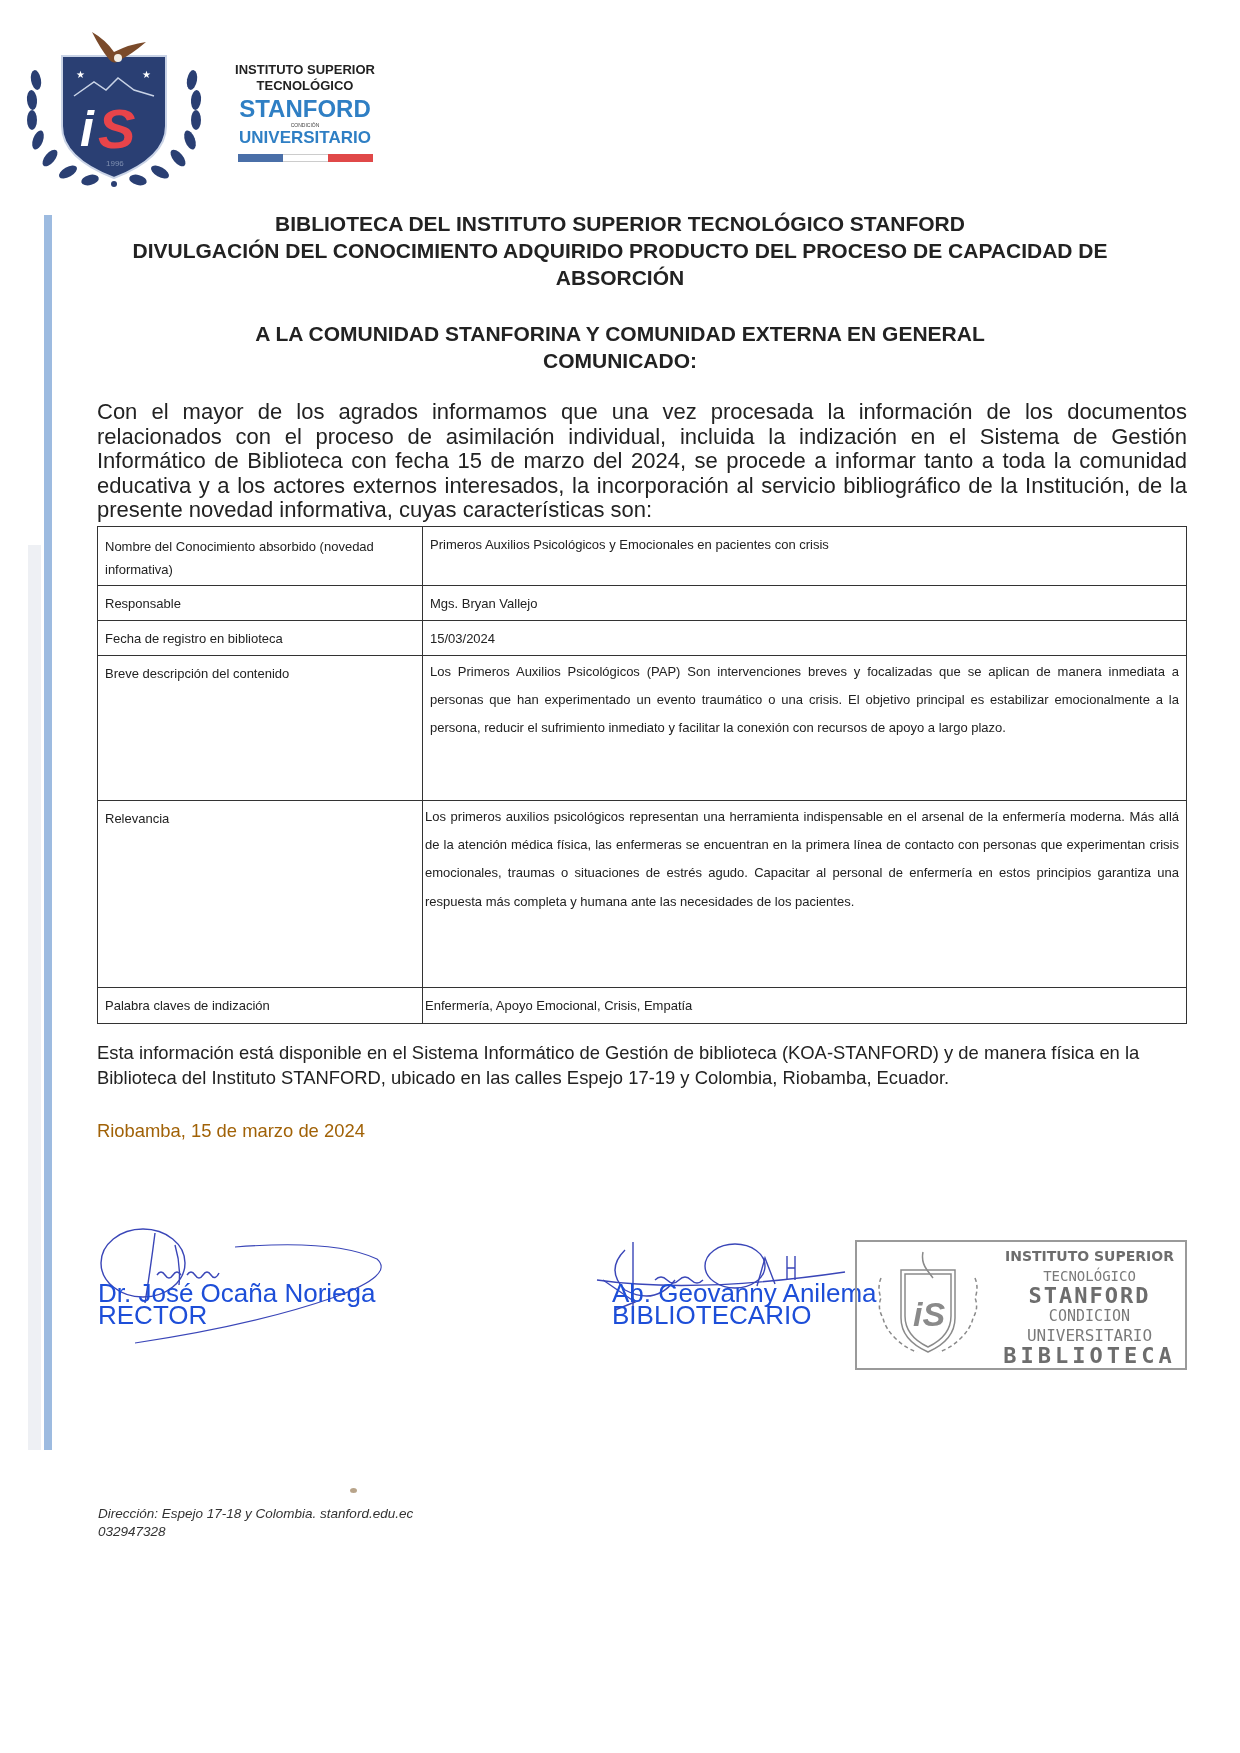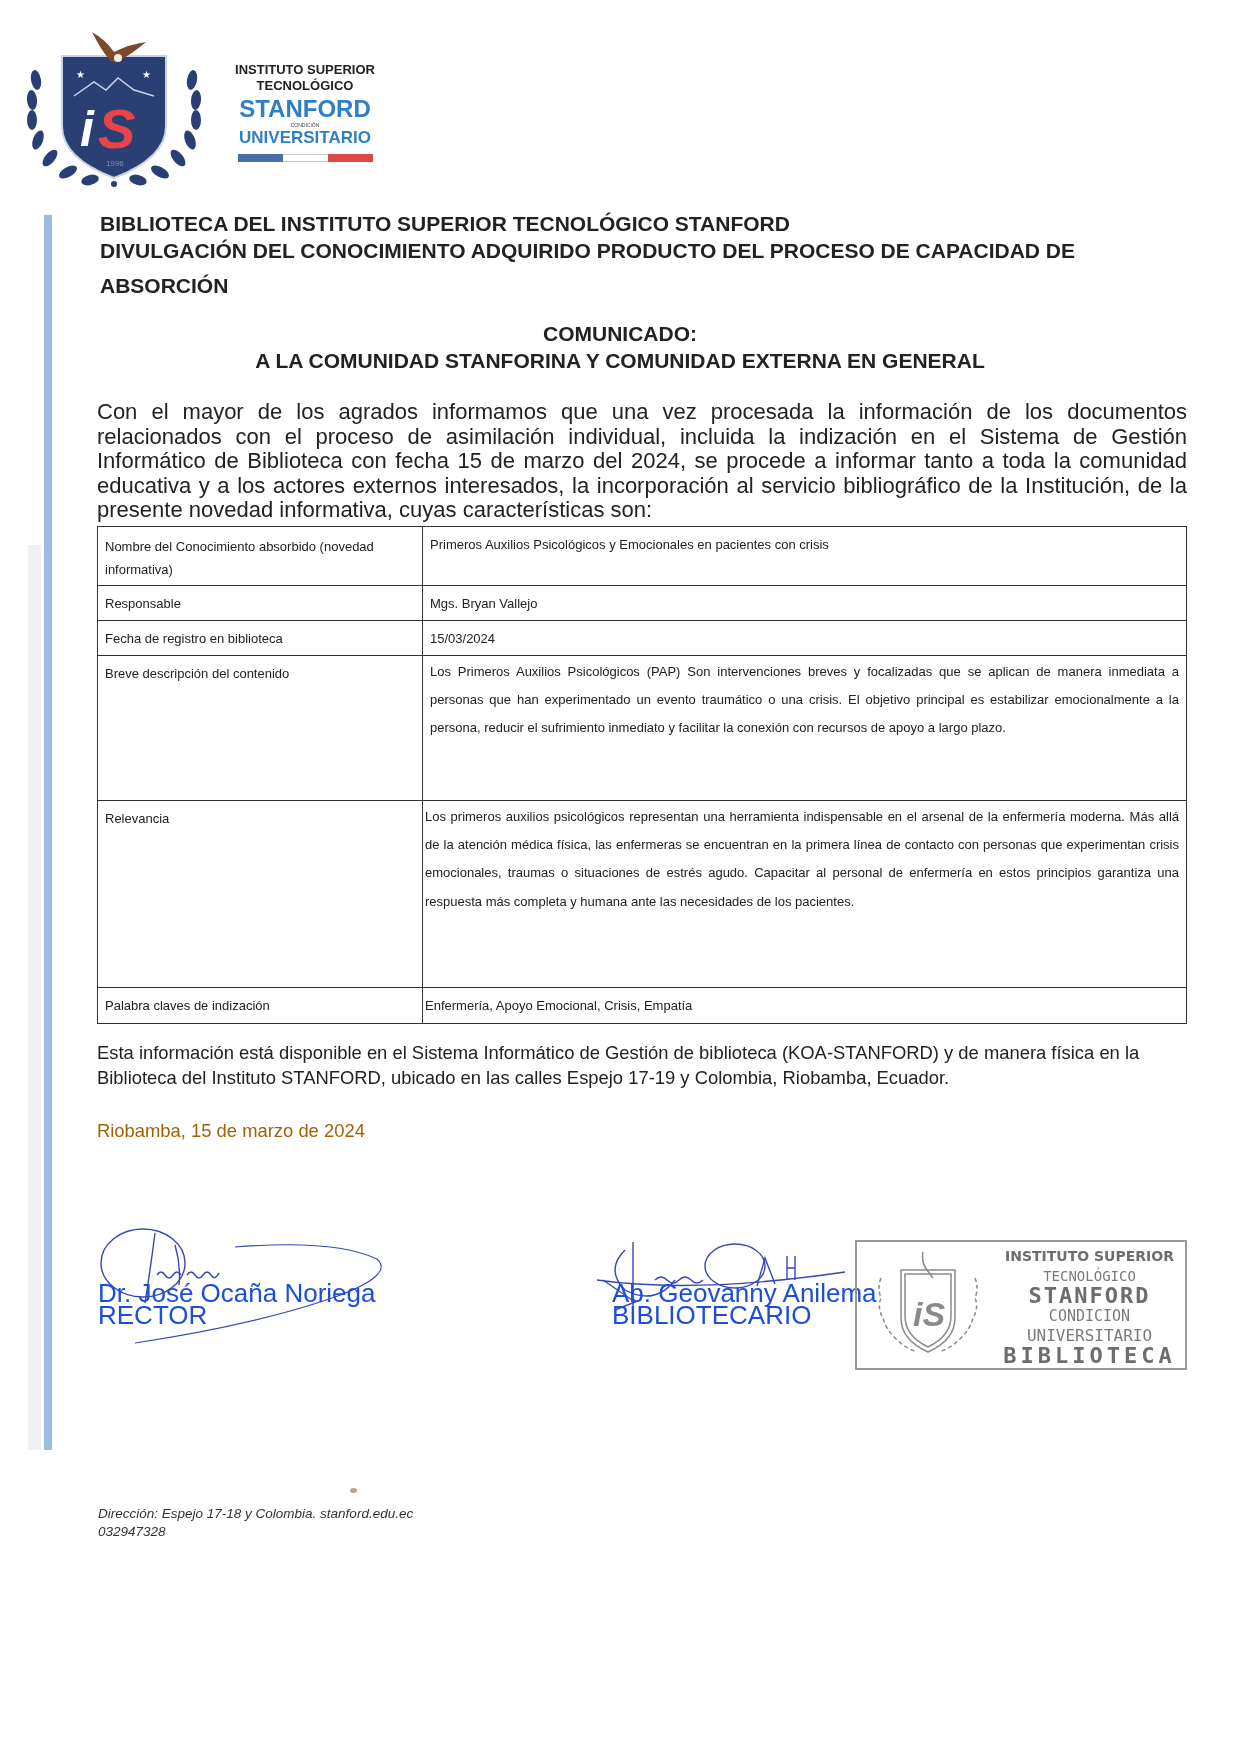--- a/index.html
+++ b/index.html
@@ -15,23 +15,23 @@
   .logo-wrap { left: 14px; top: 18px; width: 200px; height: 175px; }
   .logo-text { left: 225px; top: 62px; width: 160px; text-align: center; }
   .logo-text .l1 { font-size: 13px; font-weight: bold; color: #222; line-height: 16px; }
   .logo-text .l2 { font-size: 24px; font-weight: bold; color: #2f7fc4; line-height: 26px; margin-top: 2px; }
   .logo-text .l3 { font-size: 5px; color: #444; line-height: 6px; }
   .logo-text .l4 { font-size: 17px; font-weight: bold; color: #2f7fc4; line-height: 20px; }
   .flag { margin: 6px auto 0; width: 135px; height: 8px; display: flex; }
   .flag span { flex: 1; }
 
   
-  .titles { left: 100px; top: 210px; width: 1040px; text-align: left; font-weight: bold;
+  .titles { left: 100px; top: 210px; width: 1040px; text-align: center; font-weight: bold;
             font-size: 21px; line-height: 27px; color: #222; }
-  .titles .t3 { margin-top: 8px; }
+  .titles .t3 { margin-top: 0; }
   .comunicado { left: 100px; top: 320px; width: 1040px; text-align: center; font-weight: bold;
                 font-size: 21px; line-height: 27px; color: #222; }
 
   .intro { left: 97px; top: 400px; width: 1090px; font-size: 22px; line-height: 24.5px;
            text-align: justify; color: #222; }
 
   
   table.info { position: absolute; left: 97px; top: 526px; width: 1090px; border-collapse: collapse;
                font-size: 13px; color: #222; }
   table.info td { border: 1.5px solid #333; vertical-align: top; padding: 6px 7px 4px 7px; line-height: 23px; }
@@ -115,22 +115,22 @@
     <span style="background:#e04848"></span>
   </div>
 </div>
 
 <div class="abs titles">
   <div>BIBLIOTECA DEL INSTITUTO SUPERIOR TECNOLÓGICO STANFORD</div>
   <div>DIVULGACIÓN DEL CONOCIMIENTO ADQUIRIDO PRODUCTO DEL PROCESO DE CAPACIDAD DE</div>
   <div class="t3">ABSORCIÓN</div>
 </div>
 <div class="abs comunicado">
+  <div>A LA COMUNIDAD STANFORINA Y COMUNIDAD EXTERNA EN GENERAL</div>
   <div>COMUNICADO:</div>
-  <div>A LA COMUNIDAD STANFORINA Y COMUNIDAD EXTERNA EN GENERAL</div>
 </div>
 
 <div class="abs intro">Con el mayor de los agrados informamos que una vez procesada la información de los documentos relacionados con el proceso de asimilación individual, incluida la indización en el Sistema de Gestión Informático de Biblioteca con fecha 15 de marzo del 2024, se procede a informar tanto a toda la comunidad educativa y a los actores externos interesados, la incorporación al servicio bibliográfico de la Institución, de la presente novedad informativa, cuyas características son:</div>
 
 <table class="info">
   <tbody>
       <tr style="height:55px">
     <td class="k" style="padding-top:8px">Nombre del Conocimiento absorbido (novedad informativa)</td>
     <td class="v">Primeros Auxilios Psicológicos y Emocionales en pacientes con crisis</td>
   </tr>

